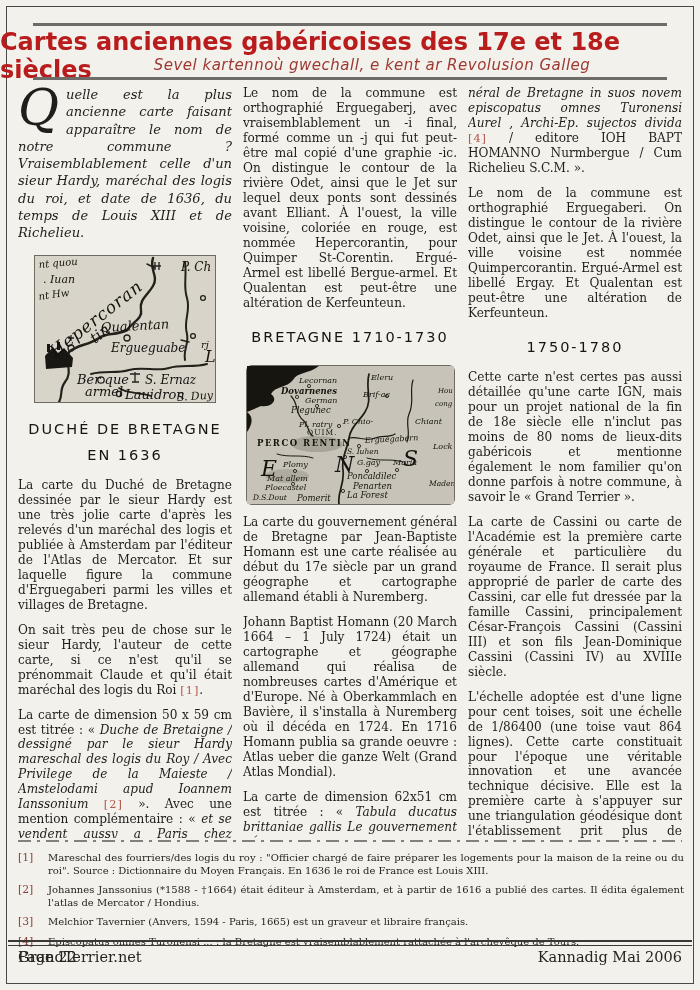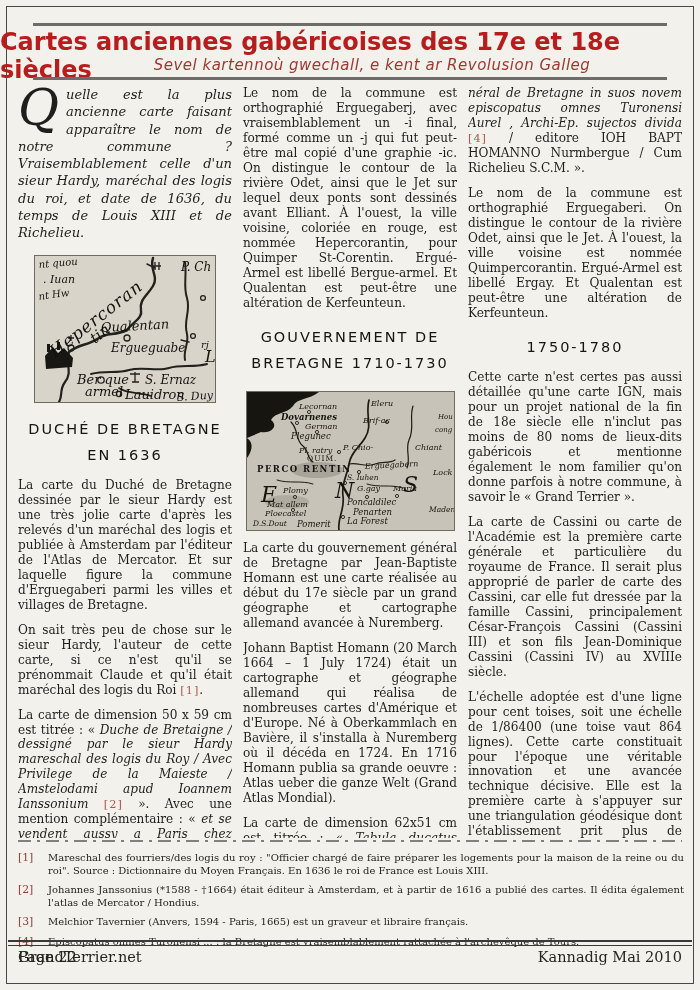--- a/index.html
+++ b/index.html
@@ -28,21 +28,21 @@
   .intro{font-style:italic;font-size:13.1px;line-height:1.32;margin-bottom:8px;}
   .dropcap{float:left;font-size:50px;line-height:.78;padding:3px 7px 0 0;
            font-style:italic;}
   .it{font-style:italic;}
   .ref{color:#b2564e;letter-spacing:1px;font-size:11.3px;}
   .col-heading{margin:13px 2px 10px;text-align:center;
                font-family:"DejaVu Sans", sans-serif;font-weight:400;
                font-size:14.5px;line-height:1.8;letter-spacing:2px;color:#17150f;}
   .mapbox{border:1px solid #6d6b62;background:#d8d4ca;line-height:0;}
   .map1{width:180px;margin:13px auto 10px auto;}
-  .map2{width:207px;margin:15px auto 10px auto;}
+  .map2{width:207px;margin:15px auto 10px auto;border-radius:6px;}
   svg text{font-family:"DejaVu Serif", serif;}
 
   
   .divider{position:absolute;top:840px;left:18px;right:18px;height:2px;
     background:repeating-linear-gradient(90deg,#82807c 0 13px,transparent 13px 19px,#82807c 19px 22px,transparent 22px 28px);}
   .footnotes{position:absolute;top:851px;left:18px;right:16px;}
   .fn-row{display:flex;margin-bottom:6px;}
   .fn-marker{flex:0 0 30px;color:#8d4038;font-size:10.8px;line-height:1.3;}
   .fn-text{flex:1;font-size:10px;line-height:1.3;text-align:justify;color:#26241f;}
 
@@ -125,21 +125,20 @@
 
       <p class="body-p">La carte du Duché de Bretagne dessinée par le sieur Hardy est une très jolie carte d'après les relevés d'un maréchal des logis et publiée à Amsterdam par l'éditeur de l'Atlas de Mercator. Et sur laquelle figure la commune d'Erguegaberi parmi les villes et villages de Bretagne.</p>
       <p class="body-p"><span>On sait très peu de chose sur le sieur Hardy, l'auteur de cette carte, si ce n'est qu'il se prénommait Claude et qu'il était maréchal des logis du Roi </span><span class="ref">[1]</span><span>.</span></p>
       <p class="body-p"><span>La carte de dimension 50 x 59 cm est titrée : « </span><span class="it">Duche de Bretaigne / dessigné par le sieur Hardy mareschal des logis du Roy / Avec Privilege de la Maieste / Amstelodami apud Ioannem Ianssonium </span><span class="ref">[2]</span><span> ». Avec une mention complémentaire : « </span><span class="it">et se vendent aussy a Paris chez Melchior Tavernier </span></p>
     </div>
 
     <div class="col">
       <p class="body-p">Le nom de la commune est orthographié Erguegaberj, avec vraisemblablement un -i final, formé comme un -j qui fut peut-être mal copié d'une graphie -ic. On distingue le contour de la rivière Odet, ainsi que le Jet sur lequel deux ponts sont dessinés avant Elliant. À l'ouest, la ville voisine, coloriée en rouge, est nommée Hepercorantin, pour Quimper St-Corentin. Ergué-Armel est libellé Bergue-armel. Et Qualentan est peut-être une altération de Kerfeunteun.</p>
 
       <div class="col-heading">
-        <div>GOUVERNEMENT DE</div>
         <div>BRETAGNE 1710-1730</div>
       </div>
 
       <div class="mapbox map2">
         <svg width="207" height="138" viewBox="0 0 207 138">
           <rect x="0" y="0" width="207" height="138" fill="#c7c3b8"></rect>
           <path d="M0,0 L72,0 C62,8 50,6 46,14 C40,22 28,20 24,28 C32,34 24,42 14,40 L0,46 Z" fill="#171510"></path>
           <path d="M0,46 C8,52 4,60 0,66 Z" fill="#171510"></path>
           <g stroke="#1d1b15" fill="none" stroke-linecap="round">
             <path d="M122,8 C118,22 126,34 118,46 C112,56 104,60 102,72 C100,84 94,92 96,104 C98,118 90,126 92,138" stroke-width="1.7"></path>
@@ -193,21 +192,21 @@
             <text x="100" y="113" font-size="8.5">Poncaldilec</text>
             <text x="106" y="123" font-size="8.5">Penarten</text>
             <text x="182" y="120" font-size="7.5">Maden</text>
             <text x="6" y="134" font-size="7.5">D.S.Dout</text>
             <text x="50" y="135" font-size="8.5">Pomerit</text>
             <text x="100" y="132" font-size="8.5">La Forest</text>
           </g>
         </svg>
       </div>
 
-      <p class="body-p">La carte du gouvernement général de Bretagne par Jean-Baptiste Homann est une carte réalisée au début du 17e siècle par un grand géographe et cartographe allemand avancée à Nuremberg.</p>
+      <p class="body-p">La carte du gouvernement général de Bretagne par Jean-Baptiste Homann est une carte réalisée au début du 17e siècle par un grand géographe et cartographe allemand établi à Nuremberg.</p>
       <p class="body-p">Johann Baptist Homann (20 March 1664 – 1 July 1724) était un cartographe et géographe allemand qui réalisa de nombreuses cartes d'Amérique et d'Europe. Né à Oberkammlach en Bavière, il s'installa à Nuremberg où il décéda en 1724. En 1716 Homann publia sa grande oeuvre : Atlas ueber die ganze Welt (Grand Atlas Mondial).</p>
       <p class="body-p"><span>La carte de dimension 62x51 cm est titrée : « </span><span class="it">Tabula ducatus brittaniae gallis Le gouvernement gé-</span></p>
     </div>
 
     <div class="col">
       <p class="body-p"><span class="it">néral de Bretagne in suos novem episcopatus omnes Turonensi Aurel , Archi-Ep. sujectos divida </span><span class="ref">[4]</span><span> / editore IOH BAPT HOMANNO Nurmbergue / Cum Richelieu S.C.M. ».</span></p>
       <p class="body-p">Le nom de la commune est orthographié Erguegaberi. On distingue le contour de la rivière Odet, ainsi que le Jet. À l'ouest, la ville voisine est nommée Quimpercorantin. Ergué-Armel est libellé Ergay. Et Qualentan est peut-être une altération de Kerfeunteun.</p>
 
       <div class="col-heading">
         <div>1750-1780</div>
@@ -237,15 +236,15 @@
     <div class="fn-row">
       <span class="fn-marker">[4]</span>
       <span class="fn-text">Episcopatus omnes Turonensi ... : la Bretagne est vraisemblablement rattachée à l'archevêque de Tours.</span>
     </div>
   </div>
 
   <div class="footer-rule"></div>
   <div class="footer">
     <span class="center">Page 22</span>
     <span class="left">GrandTerrier.net</span>
-    <span class="right">Kannadig Mai 2010</span>
+    <span class="right">Kannadig Mai 2006</span>
   </div>
 </div>
 
 </body></html>

